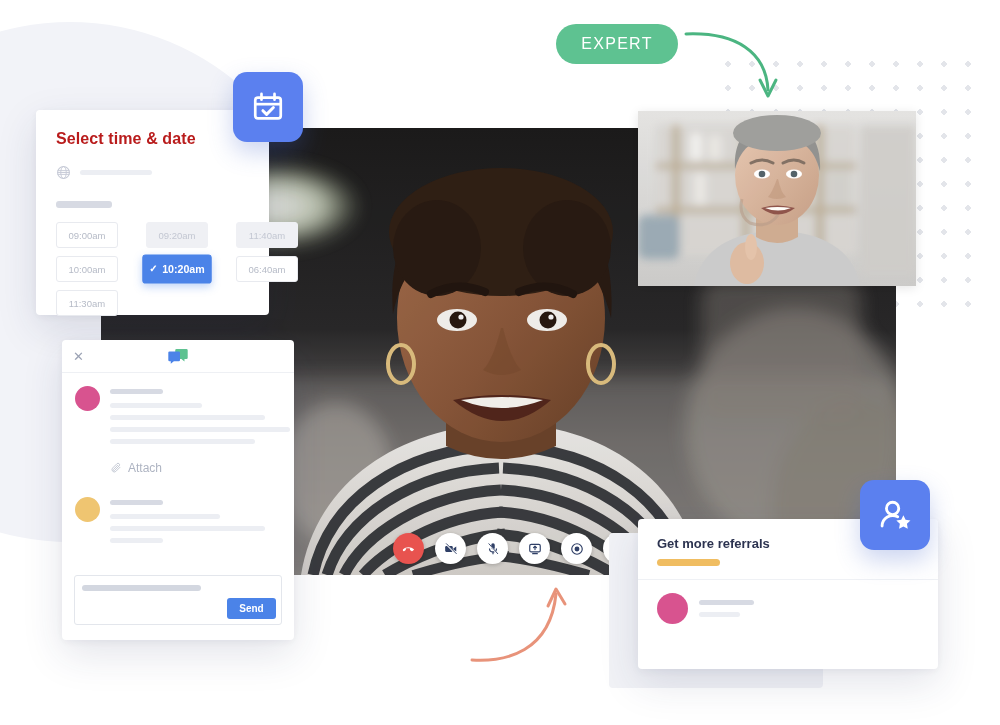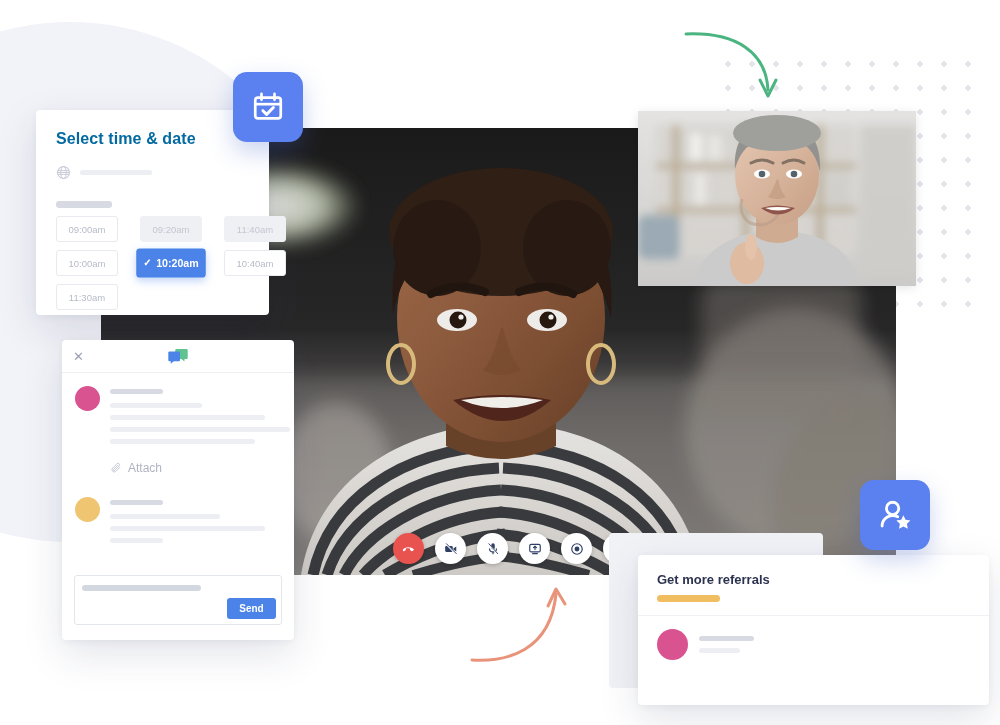--- a/index.html
+++ b/index.html
@@ -84,30 +84,30 @@
 
   
   .card {
     position: absolute; background: #fff; border-radius: 4px;
     box-shadow: 0 14px 40px rgba(40,50,90,.13), 0 2px 8px rgba(40,50,90,.06);
   }
 
   
   #card-schedule { left: 36px; top: 110px; width: 233px; height: 205px; padding: 20px 20px 0 20px; }
   #card-schedule .title {
-    font-size: 16px; font-weight: bold; color: #0369a1; letter-spacing: .1px;
+    font-size: 16px; font-weight: bold; color: #b91c1c; letter-spacing: .1px;
   }
   .tz-row { display: flex; align-items: center; gap: 9px; margin-top: 17px; }
   .skel { background: #eceef3; border-radius: 3px; }
   .skel-dark { background: #d7dae3; border-radius: 3px; }
   #tz-bar { width: 72px; height: 5px; }
   #day-bar { width: 56px; height: 7px; margin-top: 21px; }
   .slot-grid {
     display: grid; grid-template-columns: repeat(3, 62px);
-    gap: 8px 22px; margin-top: 8px; text-align: center;
+    gap: 8px 28px; margin-top: 14px; text-align: center;
   }
   .slot {
     height: 26px; border-radius: 3px;
     display: flex; align-items: center; justify-content: center;
     font-size: 9.5px; color: #b6bbc7; border: 1px solid #e8eaef; background: #fff;
   }
   .slot.muted { background: #eff0f4; border-color: #eff0f4; color: #c3c7d2; }
   .slot.selected {
     background: #4b83e8; border-color: #4b83e8; color: #fff; font-weight: bold;
     box-shadow: 0 3px 8px rgba(75,131,232,.35);
@@ -142,21 +142,21 @@
     width: 49px; height: 21px; border-radius: 3px; background: #4b83e8;
     color: #fff; font-size: 10px; font-weight: bold;
     display: flex; align-items: center; justify-content: center;
   }
 
   
   #card-ref-shadow {
     position: absolute; left: 609px; top: 533px; width: 214px; height: 155px;
     background: #f1f2f6; border-radius: 4px;
   }
-  #card-referrals { left: 638px; top: 519px; width: 351px; height: 150px; margin-top: 36px; }
+  #card-referrals { left: 638px; top: 519px; width: 300px; height: 150px; }
   #ref-head { padding: 17px 19px 0 19px; }
   #ref-title { font-size: 13px; font-weight: bold; color: #2c3350; }
   #ref-bar { width: 63px; height: 7px; border-radius: 4px; background: #f0bd61; margin-top: 8px; }
   #ref-divider { height: 1px; background: #eff1f5; margin-top: 13px; }
   #ref-meta { display: flex; align-items: center; gap: 9px; padding: 11px 19px 0 19px; font-size: 10.5px; }
   .meta-item { display: flex; align-items: center; gap: 6px; }
   .meta-strong { color: #2c3350; font-weight: bold; }
   .meta-soft { color: #bcc1cd; }
   #ref-person { display: flex; align-items: center; gap: 11px; padding: 13px 19px 0 19px; }
   .av-ref { width: 31px; height: 31px; border-radius: 50%; background: #d8538f; }
@@ -373,21 +373,21 @@
     <div class="skel-dark" id="day-bar"></div>
     <div class="slot-grid" id="slot-grid">
         <div class="slot">09:00am</div>
         <div class="slot muted">09:20am</div>
         <div class="slot muted">11:40am</div>
         <div class="slot">10:00am</div>
         <div class="slot selected">
           <span class="chk">✓</span>
           <span>10:20am</span>
         </div>
-        <div class="slot">10:40am</div>
+        <div class="slot">06:40am</div>
         <div class="slot">11:30am</div>
       </div>
   </div>
 
   <div class="card" id="card-chat">
     <div id="chat-head">
       <div id="chat-close">✕</div>
       <svg id="chat-logo" viewBox="0 0 26 20">
         <path d="M11 1h13a1.6 1.6 0 011.6 1.6v9.6A1.6 1.6 0 0124 13.8h-2.6v3.4L17.4 13.8H11a1.6 1.6 0 01-1.6-1.6V2.6A1.6 1.6 0 0111 1z" fill="#5ec291"></path>
         <path d="M2 4h12a1.6 1.6 0 011.6 1.6v9.6A1.6 1.6 0 0114 16.8h-6.4L3.6 20.2v-3.4H2A1.6 1.6 0 01.4 15.2V5.6A1.6 1.6 0 012 4z" fill="#4b83e8"></path>
@@ -452,20 +452,21 @@
     </svg>
   </div>
   <div class="badge" id="badge-referral">
     <svg width="36" height="36" viewBox="0 0 24 24">
       <circle cx="10.4" cy="7.6" r="4.1" fill="none" stroke="#fff" stroke-width="1.9"></circle>
       <path d="M3.4 19.4a7.1 7.1 0 0110.4-6.2" fill="none" stroke="#fff" stroke-width="1.9" stroke-linecap="round"></path>
       <path d="M17.6 12.2l1.45 2.95 3.25.47-2.35 2.29.55 3.24-2.9-1.53-2.9 1.53.55-3.24-2.35-2.29 3.25-.47z" fill="#fff"></path>
     </svg>
   </div>
 
+  <div class="pill" id="pill-expert">EXPERT</div>
   <svg id="arrow-expert" class="arrow-svg" width="110" height="80" viewBox="0 0 110 80">
     <path d="M2 6 C52 4 82 24 84 62" fill="none" stroke="#4bb581" stroke-width="3" stroke-linecap="round"></path>
     <path d="M76 52 L84 68 L92 52" fill="none" stroke="#4bb581" stroke-width="3" stroke-linecap="round" stroke-linejoin="round"></path>
   </svg>
 
   <svg id="arrow-customer" class="arrow-svg" width="110" height="80" viewBox="0 0 110 80">
     <path d="M2 74 C36 76 80 66 86 8" fill="none" stroke="#e8937a" stroke-width="3" stroke-linecap="round"></path>
     <path d="M78 20 L86 3 L95 18" fill="none" stroke="#e8937a" stroke-width="3" stroke-linecap="round" stroke-linejoin="round"></path>
   </svg>
 

